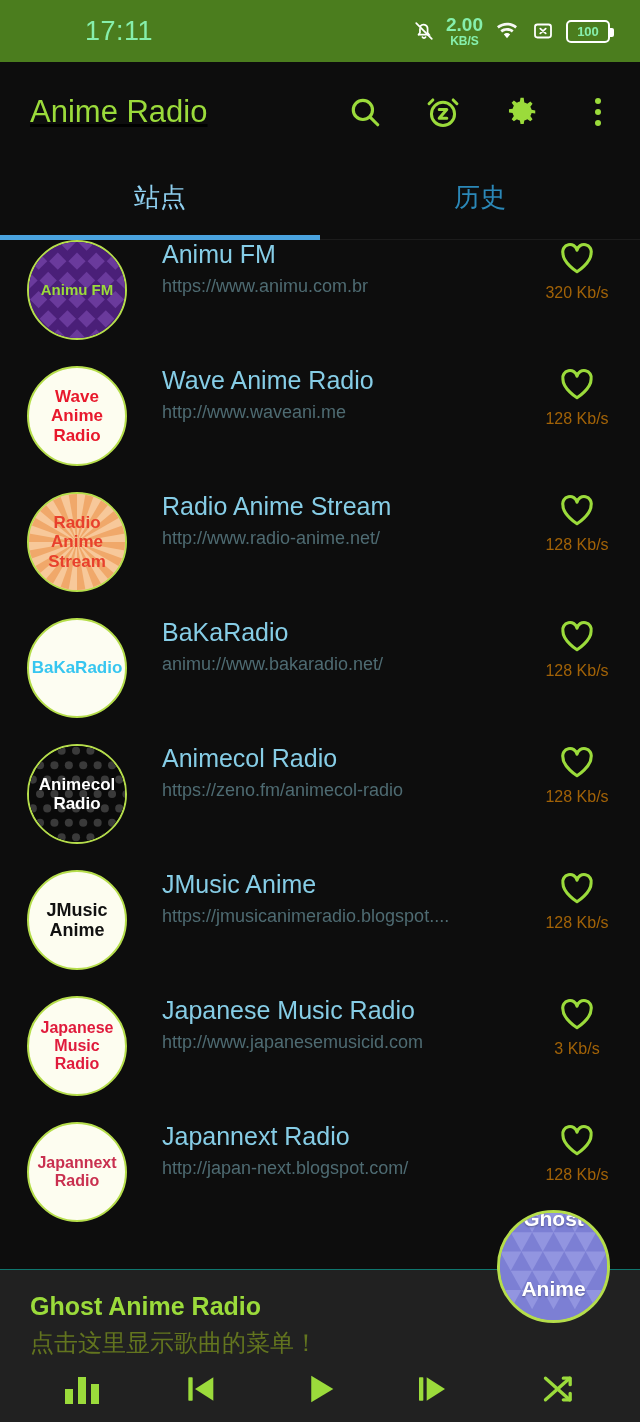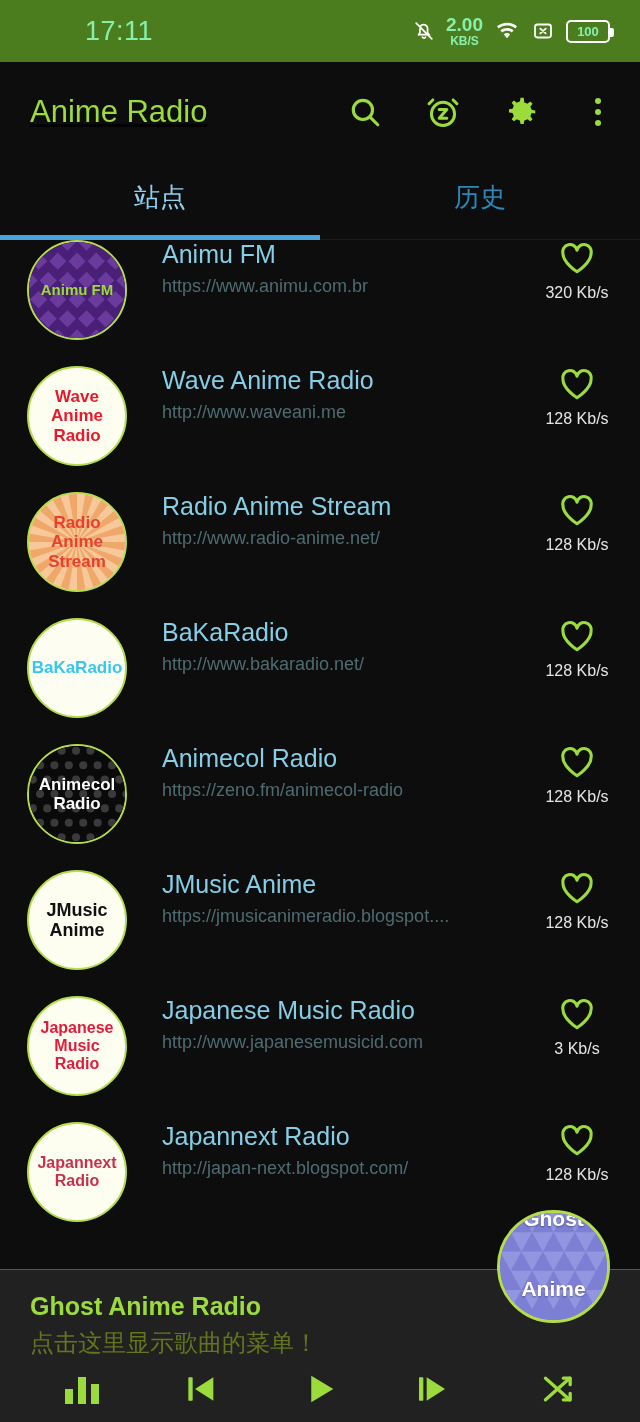--- a/index.html
+++ b/index.html
@@ -64,21 +64,21 @@
     width: 100px; height: 100px; border-radius: 50%; flex: 0 0 100px;
     border: 2px solid #b5dd4b; display: flex; flex-direction: column;
     align-items: center; justify-content: center; overflow: hidden;
     position: relative; text-align: center; line-height: 1.12;
   }
   .avatar .av-txt { position: relative; z-index: 2; font-weight: bold; padding: 0 2px;}
   .row-main { flex: 1 1 auto; min-width: 0; padding-left: 27px; padding-right: 8px; }
   .st-name { font-size: 25px; color: #86cde6; white-space: nowrap; overflow: hidden; text-overflow: ellipsis; }
   .st-url { font-size: 18px; color: #4e6b72; margin-top: 7px; white-space: nowrap; overflow: hidden; text-overflow: ellipsis; }
   .row-right { flex: 0 0 86px; display: flex; flex-direction: column; align-items: center; justify-content:center; gap: 4px;}
-  .bitrate { font-size: 16px; color: #e5e5e5; }
+  .bitrate { font-size: 16px; color: #a16207; }
 
   
   .fab {
     position: absolute; left: 497px; top: 1210px; width: 113px; height: 113px;
     border-radius: 50%; border: 3px solid #b5dd4b; overflow: hidden;
     display: flex; flex-direction: column; align-items: center; justify-content: center;
     color: #ffffff; font-weight: bold; font-size: 21px; line-height: 1.18;
     background: #7c7fd4; z-index: 40; text-shadow: 0 1px 2px rgba(0,0,0,.35);
   }
   .fab .tri-bg { position:absolute; inset:0; z-index:1;}
@@ -295,21 +295,21 @@
          <span class="bitrate">128 Kb/s</span>
        </div>
       </div>
       <div class="row">
         <div class="avatar" style="background:#fdfdf2;color:#37c6f0;font-size:17px">
 
          <div class="av-txt">BaKaRadio</div>
        </div>
        <div class="row-main">
          <div class="st-name">BaKaRadio</div>
-         <div class="st-url">http://www.bakaradio.net/</div>
+         <div class="st-url">animu://www.bakaradio.net/</div>
        </div>
        <div class="row-right">
          <span>
            <svg width="40" height="36" viewBox="0 0 24 22" fill="none" stroke="#9bdb3b" stroke-width="1.9" stroke-linejoin="round">
              <path d="M12 19.4S3.4 14 3.4 8.1A4.4 4.4 0 0 1 12 6.2a4.4 4.4 0 0 1 8.6 1.9c0 5.9-8.6 11.3-8.6 11.3z"></path>
            </svg>
          </span>
          <span class="bitrate">128 Kb/s</span>
        </div>
       </div>

